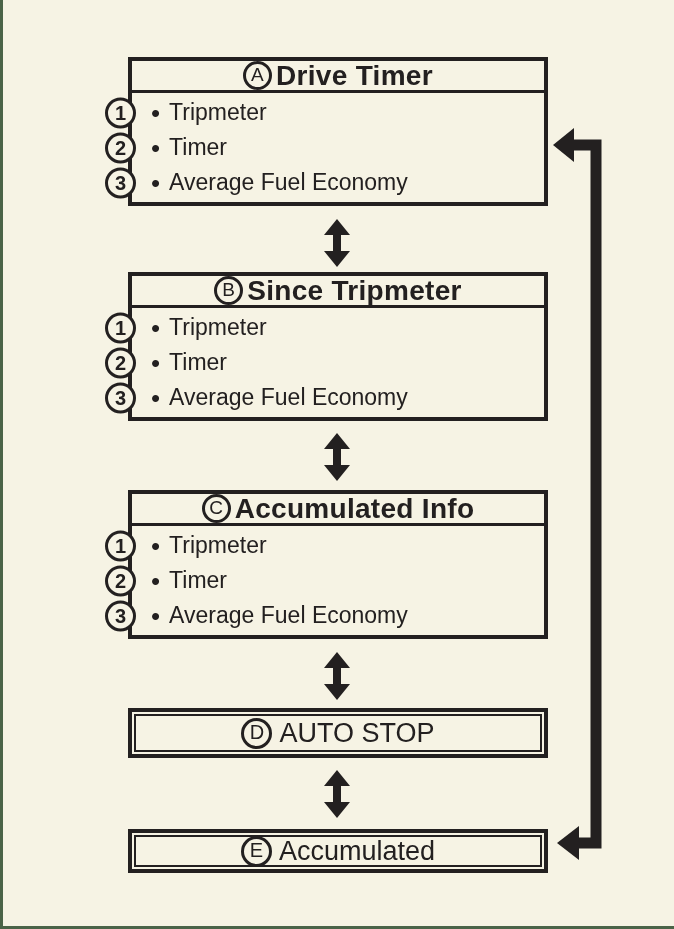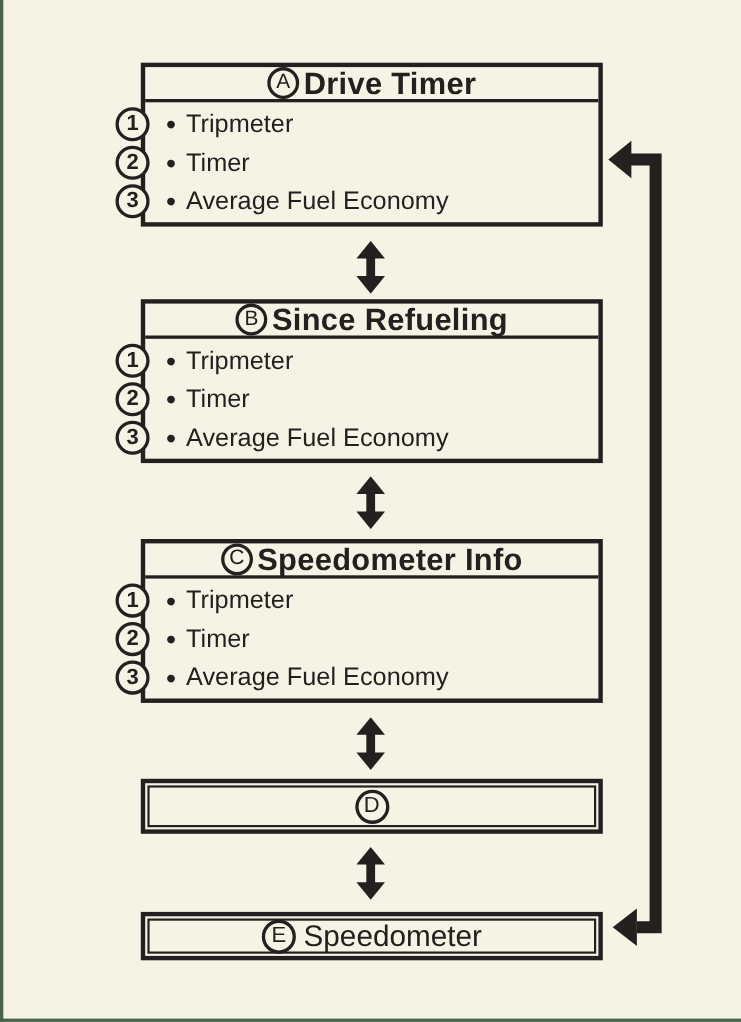--- a/index.html
+++ b/index.html
@@ -102,21 +102,21 @@
 
   <svg class="swap-arrow" style="top:219px;" viewBox="0 0 26 48">
     <polygon points="13,0 26,16 0,16" fill="currentColor"></polygon>
     <rect x="9" y="15" width="8" height="18" fill="currentColor"></rect>
     <polygon points="13,48 26,32 0,32" fill="currentColor"></polygon>
   </svg>
 
   <div class="mode-box" style="top:272px;">
     <div class="mode-header">
       <span class="letter-badge">B</span>
-      <span>Since Refueling</span>
+      <span>Since Tripmeter</span>
     </div>
     <div class="mode-body">
       <div class="mode-row">
         <span class="num-badge">1</span>
         <span class="bullet">•</span>
         <span>Tripmeter</span>
       </div>
       <div class="mode-row">
         <span class="num-badge">2</span>
         <span class="bullet">•</span>
@@ -132,21 +132,21 @@
 
   <svg class="swap-arrow" style="top:433px;" viewBox="0 0 26 48">
     <polygon points="13,0 26,16 0,16" fill="currentColor"></polygon>
     <rect x="9" y="15" width="8" height="18" fill="currentColor"></rect>
     <polygon points="13,48 26,32 0,32" fill="currentColor"></polygon>
   </svg>
 
   <div class="mode-box" style="top:490px;">
     <div class="mode-header">
       <span class="letter-badge">C</span>
-      <span>Speedometer Info</span>
+      <span>Accumulated Info</span>
     </div>
     <div class="mode-body">
       <div class="mode-row">
         <span class="num-badge">1</span>
         <span class="bullet">•</span>
         <span>Tripmeter</span>
       </div>
       <div class="mode-row">
         <span class="num-badge">2</span>
         <span class="bullet">•</span>
@@ -162,32 +162,33 @@
 
   <svg class="swap-arrow" style="top:652px;" viewBox="0 0 26 48">
     <polygon points="13,0 26,16 0,16" fill="currentColor"></polygon>
     <rect x="9" y="15" width="8" height="18" fill="currentColor"></rect>
     <polygon points="13,48 26,32 0,32" fill="currentColor"></polygon>
   </svg>
 
   <div class="bar-box" style="top:708px;height:50px;">
     <span class="inner-line"></span>
     <span class="letter-badge">D</span>
+    <span>AUTO STOP</span>
   </div>
 
   <svg class="swap-arrow" style="top:770px;" viewBox="0 0 26 48">
     <polygon points="13,0 26,16 0,16" fill="currentColor"></polygon>
     <rect x="9" y="15" width="8" height="18" fill="currentColor"></rect>
     <polygon points="13,48 26,32 0,32" fill="currentColor"></polygon>
   </svg>
 
   <div class="bar-box" style="top:829px;height:44px;">
     <span class="inner-line"></span>
     <span class="letter-badge">E</span>
-    <span>Speedometer</span>
+    <span>Accumulated</span>
   </div>
 
   <svg class="loop-arrow" viewBox="0 0 674 929">
     <path d="M573 145 L596 145 L596 843 L579 843" fill="none" stroke="currentColor" stroke-width="11" stroke-linejoin="miter"></path>
     <polygon points="553,145 574,128 574,162" fill="currentColor"></polygon>
     <polygon points="557,843 579,826 579,860" fill="currentColor"></polygon>
   </svg>
 
   <div class="edge-left"></div>
   <div class="edge-bottom"></div>

